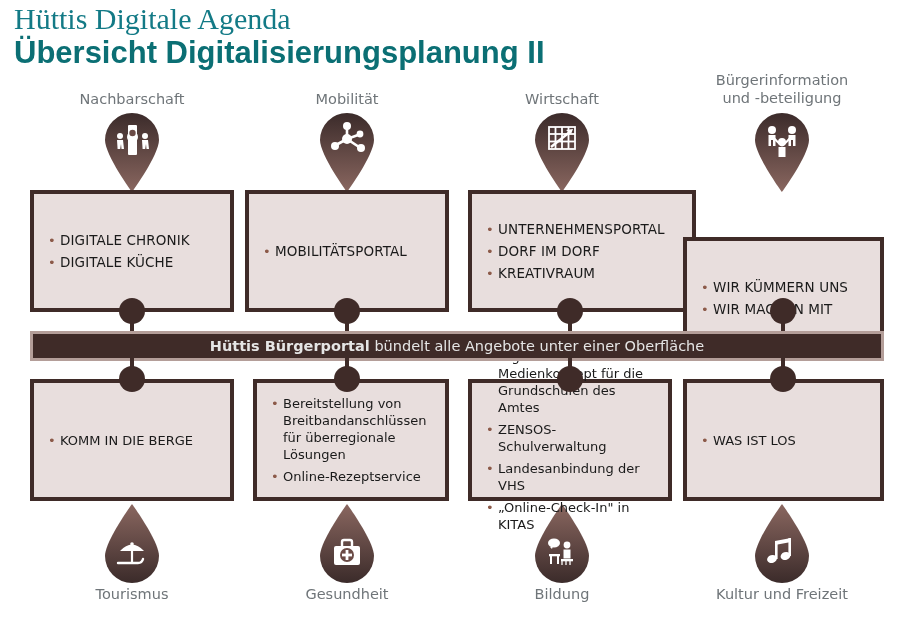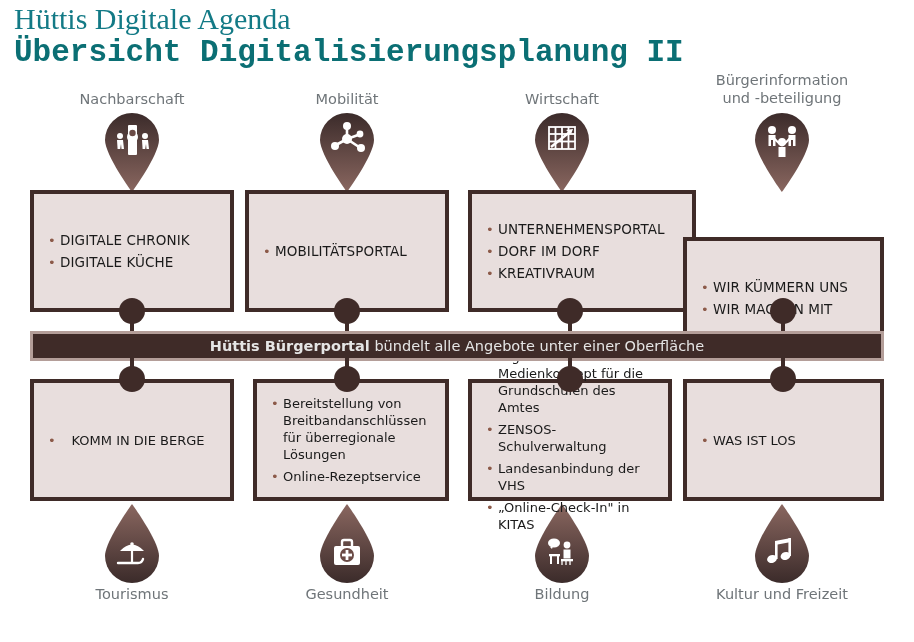--- a/index.html
+++ b/index.html
@@ -23,21 +23,21 @@
     width: 880px;
   }
   #title-line1 {
     font-family: "Liberation Serif", "DejaVu Serif", serif;
     font-size: 30px;
     color: #137a86;
     line-height: 34px;
     white-space: nowrap;
   }
   #title-line2 {
-    font-family: Liberation Mono, monospace;
+    font-family: Liberation Sans, sans-serif;
     font-size: 31px;
     font-weight: bold;
     color: #0b6f74;
     line-height: 36px;
     white-space: nowrap;
     margin-top: -1px;
   }
 
   
   .col-label {
@@ -311,21 +311,21 @@
 
 <div class="connector-stem" style="left:345px; top:358px; height:28px;"></div>
 <div class="connector" style="left:334px; top:366px;"></div>
 
 <div class="connector-stem" style="left:568px; top:358px; height:28px;"></div>
 <div class="connector" style="left:557px; top:366px;"></div>
 
 <div class="connector-stem" style="left:781px; top:358px; height:28px;"></div>
 <div class="connector" style="left:770px; top:366px;"></div>
 
-<div class="box box-lower" style="left:30px; top:379px; width:204px; height:122px;text-align:center;">
+<div class="box box-lower" style="left:30px; top:379px; width:204px; height:122px;">
   <div class="box-inner">
     <ul>
       <li>KOMM IN DIE BERGE</li>
     </ul>
   </div>
 </div>
 
 <div class="box box-lower" style="left:253px; top:379px; width:196px; height:122px;">
   <div class="box-inner">
     <ul>

